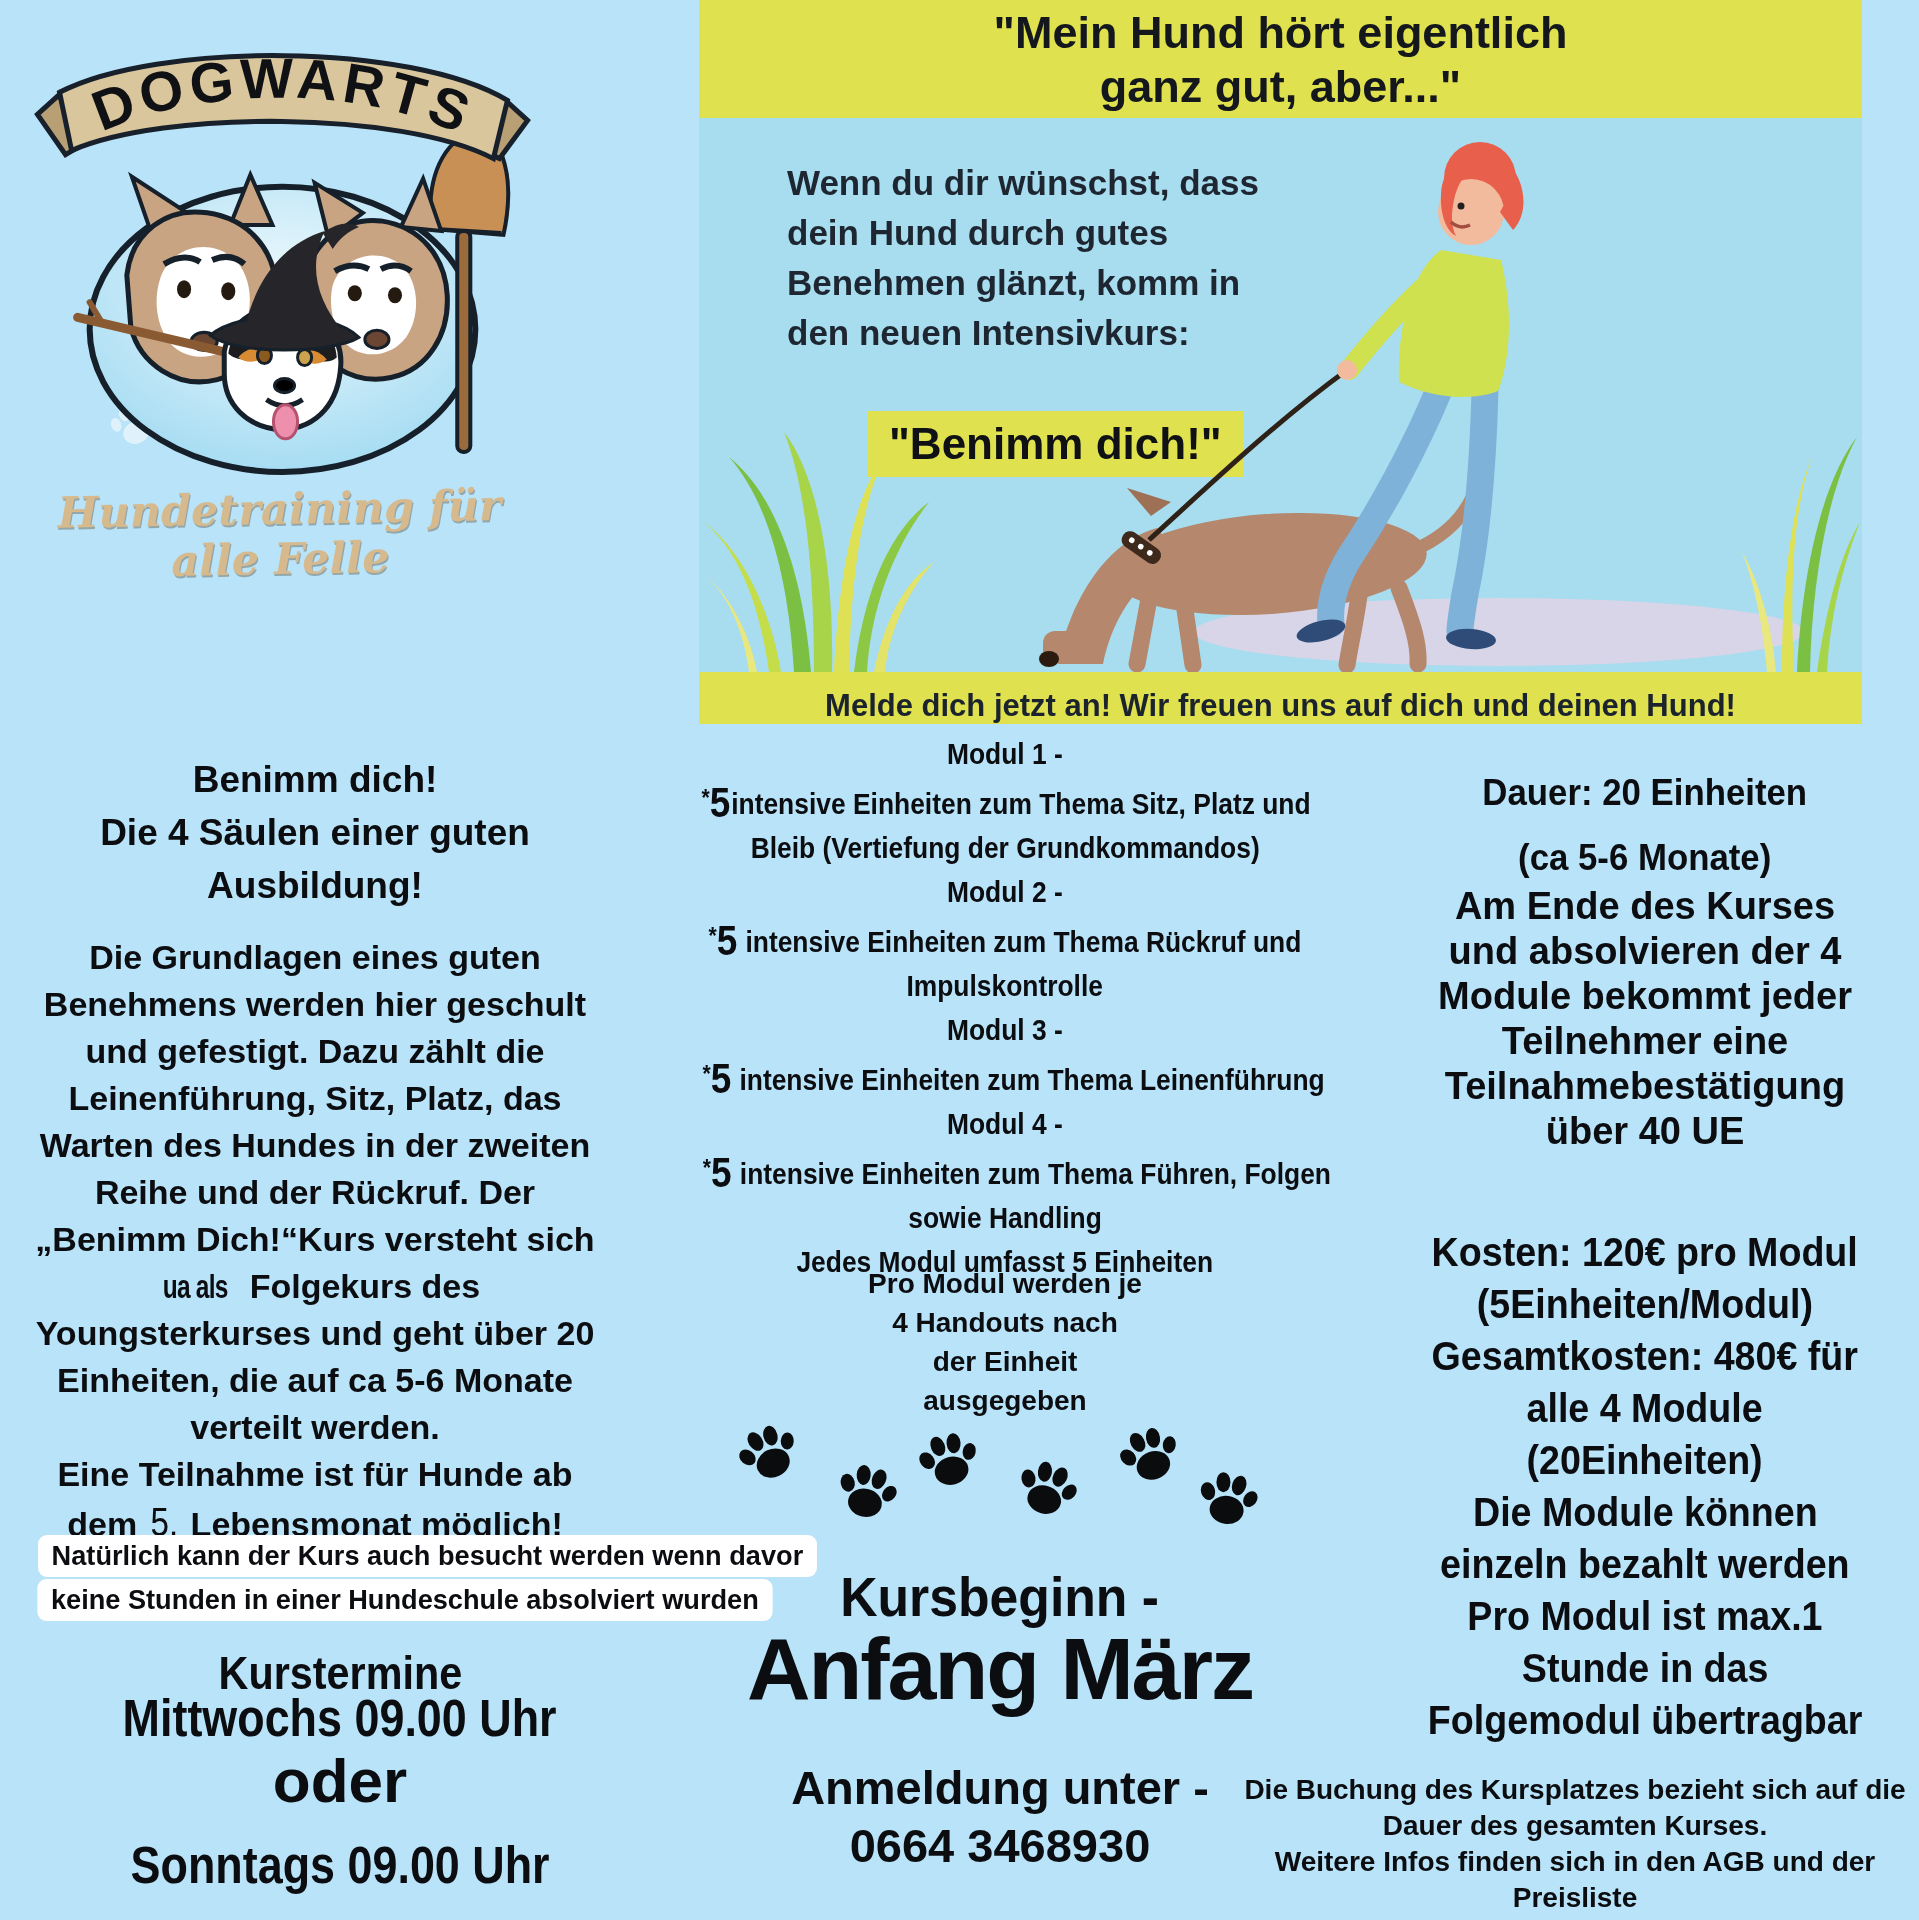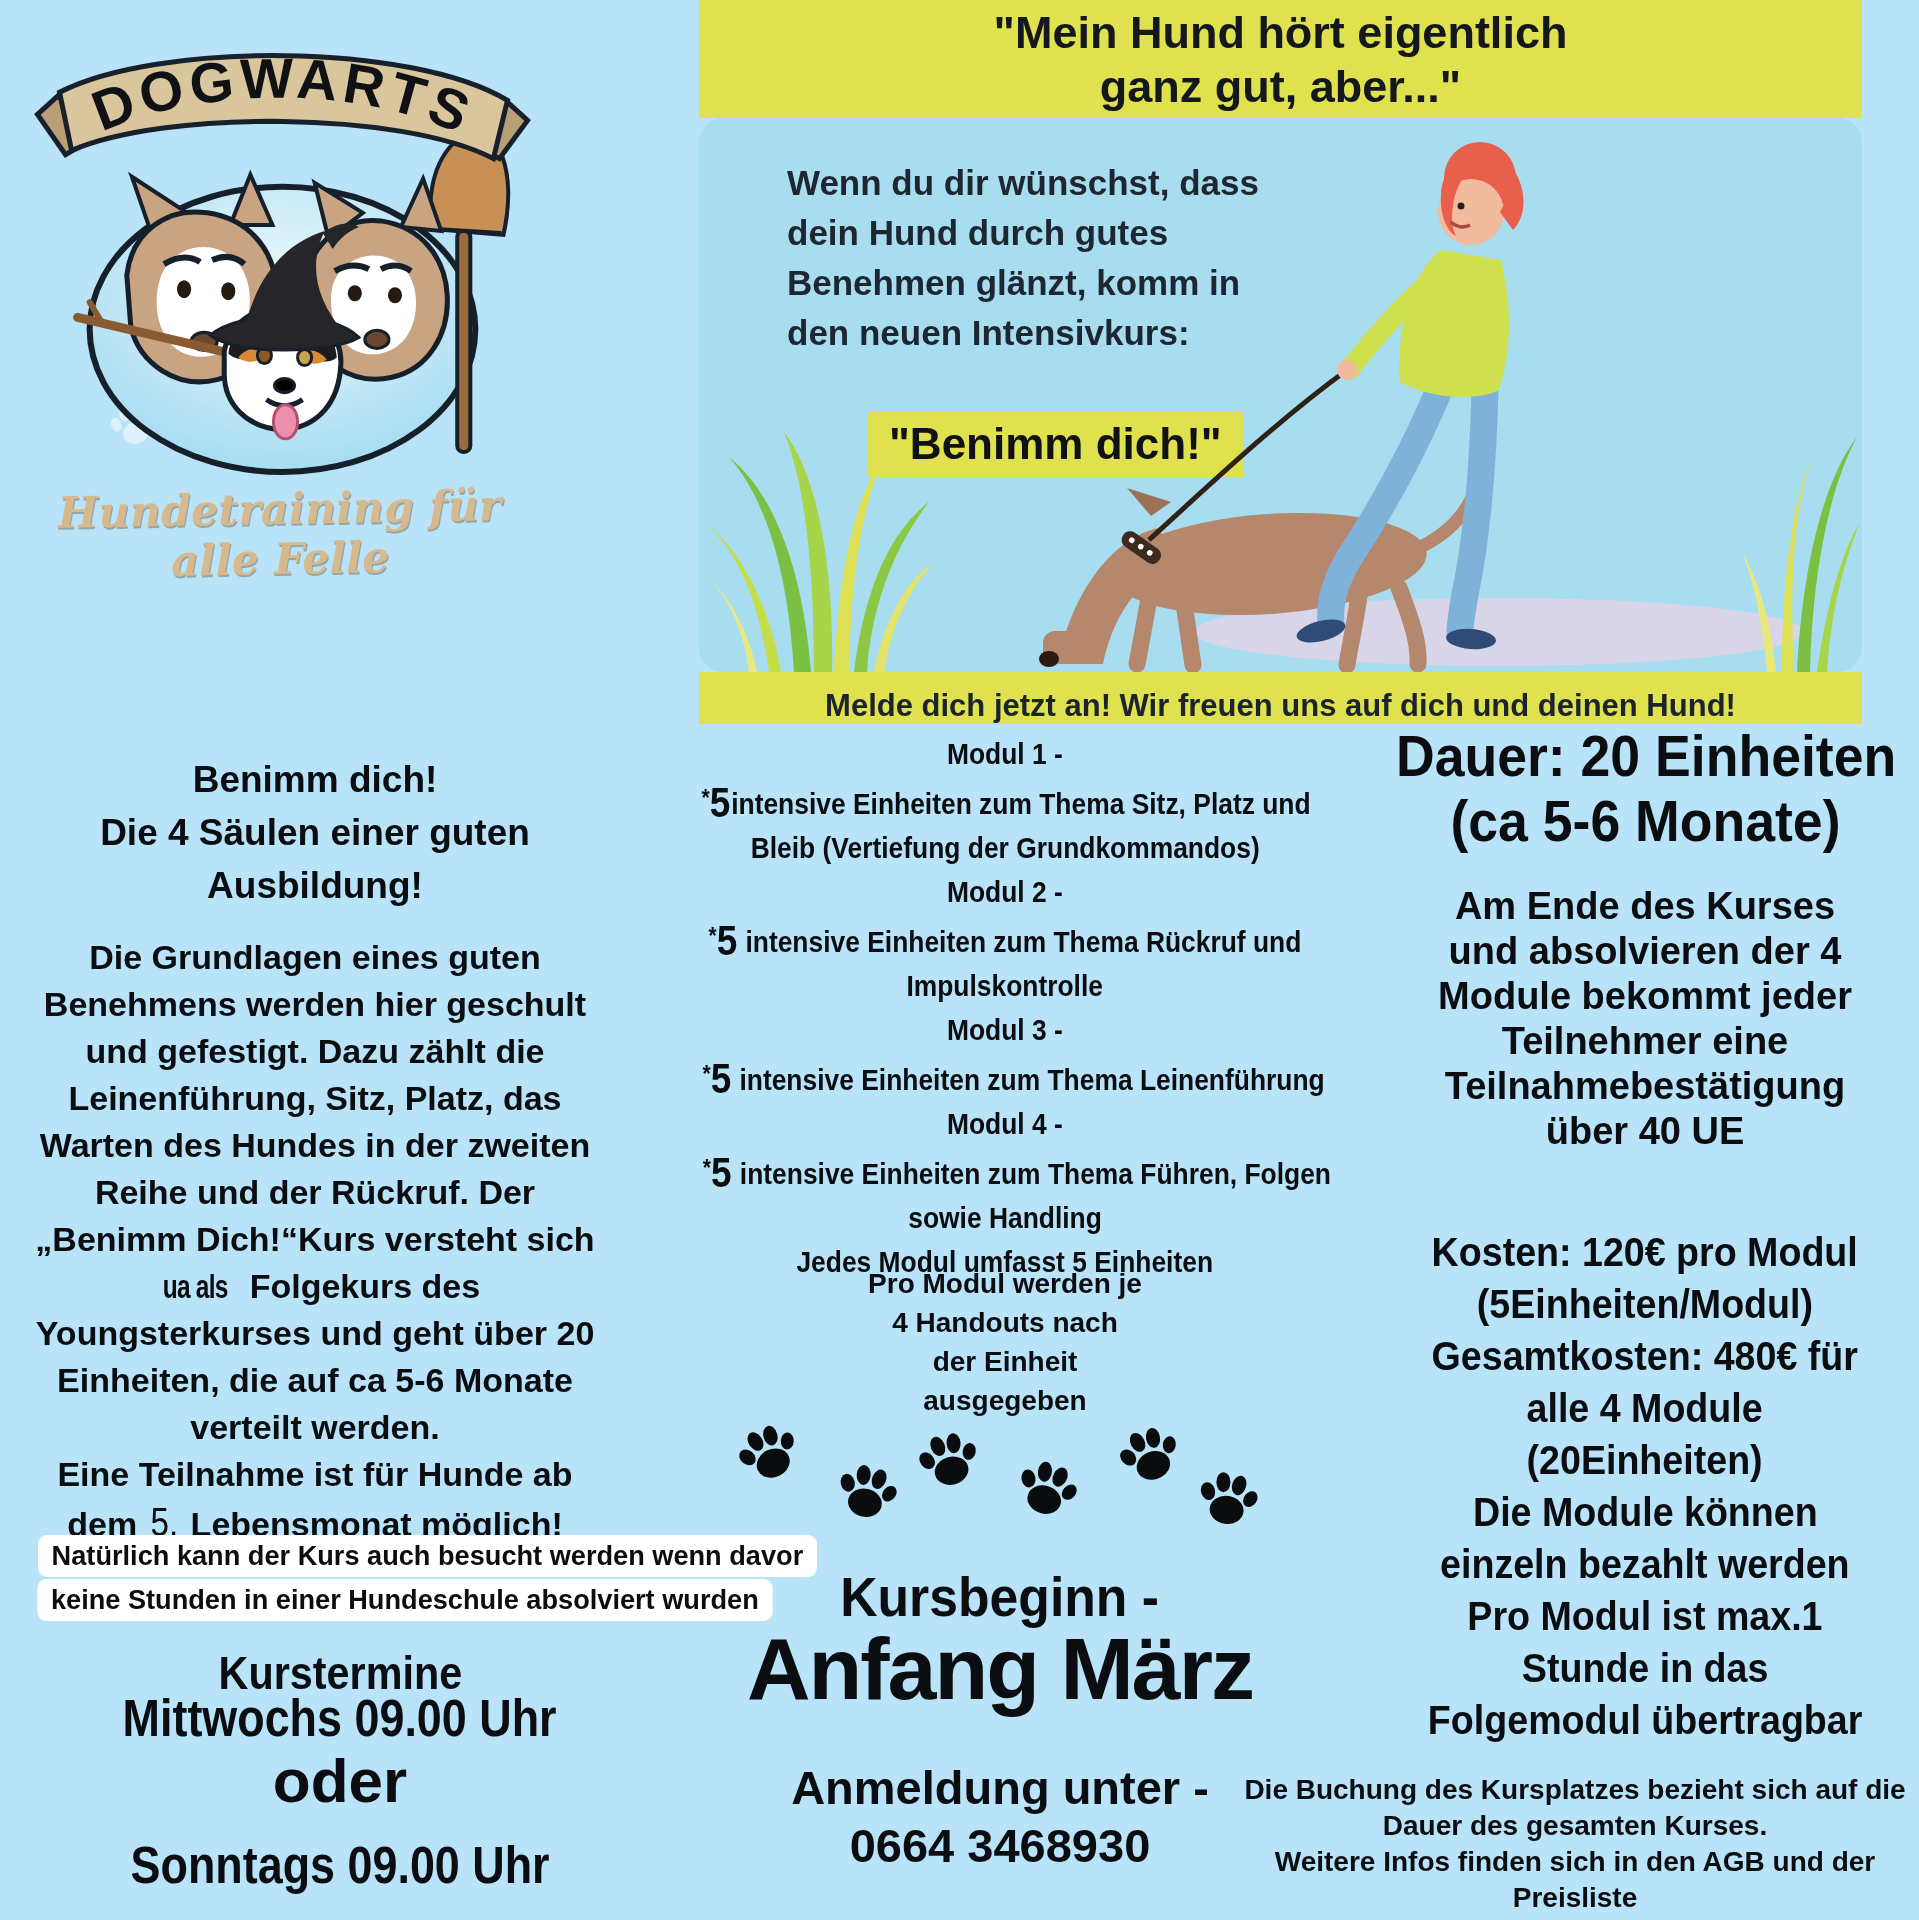--- a/index.html
+++ b/index.html
@@ -16,21 +16,21 @@
   
   .logo-svg{position:absolute;left:30px;top:16px;width:505px;height:462px;}
   .tagline{position:absolute;left:20px;top:484px;width:520px;text-align:center;
            font-family:"DejaVu Serif",serif;font-style:italic;font-weight:700;font-size:43px;
            color:#d6ba8e;text-shadow:1px 2px 0 rgba(92,76,50,.4);transform:rotate(-1deg);}
   
   .banner{position:absolute;left:699px;top:0;width:1163px;height:740px;}
   .banner-header{position:absolute;top:0;left:0;right:0;height:118px;background:#e0e14f;
                  text-align:center;font-weight:700;font-size:45px;line-height:54px;padding-top:6px;
                  box-sizing:border-box;color:#14181d;}
-  .banner-body{position:absolute;top:118px;left:0;right:0;height:554px;background:#a7ddef;overflow:hidden;border-radius:24px;}
+  .banner-body{position:absolute;top:118px;left:0;right:0;height:554px;background:#a7ddef;overflow:hidden;}
   .intro{position:absolute;left:88px;top:40px;font-size:35px;line-height:50px;font-weight:600;
          color:#1d2631;text-align:left;}
   .highlight{position:absolute;left:168px;top:293px;background:#e0e14f;font-size:44px;font-weight:700;
              padding:8px 22px;color:#101114;white-space:nowrap;}
   .banner-footer{position:absolute;top:672px;left:0;right:0;height:52px;background:#e0e14f;
                  text-align:center;font-size:31px;font-weight:600;line-height:68px;color:#1b232d;}
   .illu{position:absolute;inset:0;pointer-events:none;}
   .grass-l{position:absolute;left:0;bottom:0;width:280px;height:270px;}
   .grass-r{position:absolute;right:0;bottom:0;width:120px;height:300px;}
   
@@ -319,21 +319,21 @@
   <div class="blk" style="left:700px;top:1622px;width:600px;font-size:88px;line-height:94px;letter-spacing:-2px;">
     <div>Anfang März</div>
   </div>
   <div class="blk" style="left:700px;top:1762px;width:600px;font-size:47px;line-height:52px;">
     <div>Anmeldung unter -</div>
   </div>
   <div class="blk" style="left:700px;top:1820px;width:600px;font-size:47px;line-height:52px;">
     <div>0664 3468930</div>
   </div>
 
-  <div class="blk" style="left:1380px;top:724px;width:530px;font-size:57px;line-height:65px;">
+  <div class="blk" style="left:1380px;top:760px;width:530px;font-size:37px;line-height:65px;">
     <div><span class="sx94">Dauer: 20 Einheiten</span></div>
     <div><span class="sx94">(ca 5-6 Monate)</span></div>
   </div>
 
   <div class="blk" style="left:1380px;top:884px;width:530px;font-size:38px;line-height:45px;">
     <div>Am Ende des Kurses</div>
     <div>und absolvieren der 4</div>
     <div>Module bekommt jeder</div>
     <div>Teilnehmer eine</div>
     <div>Teilnahmebestätigung</div>

